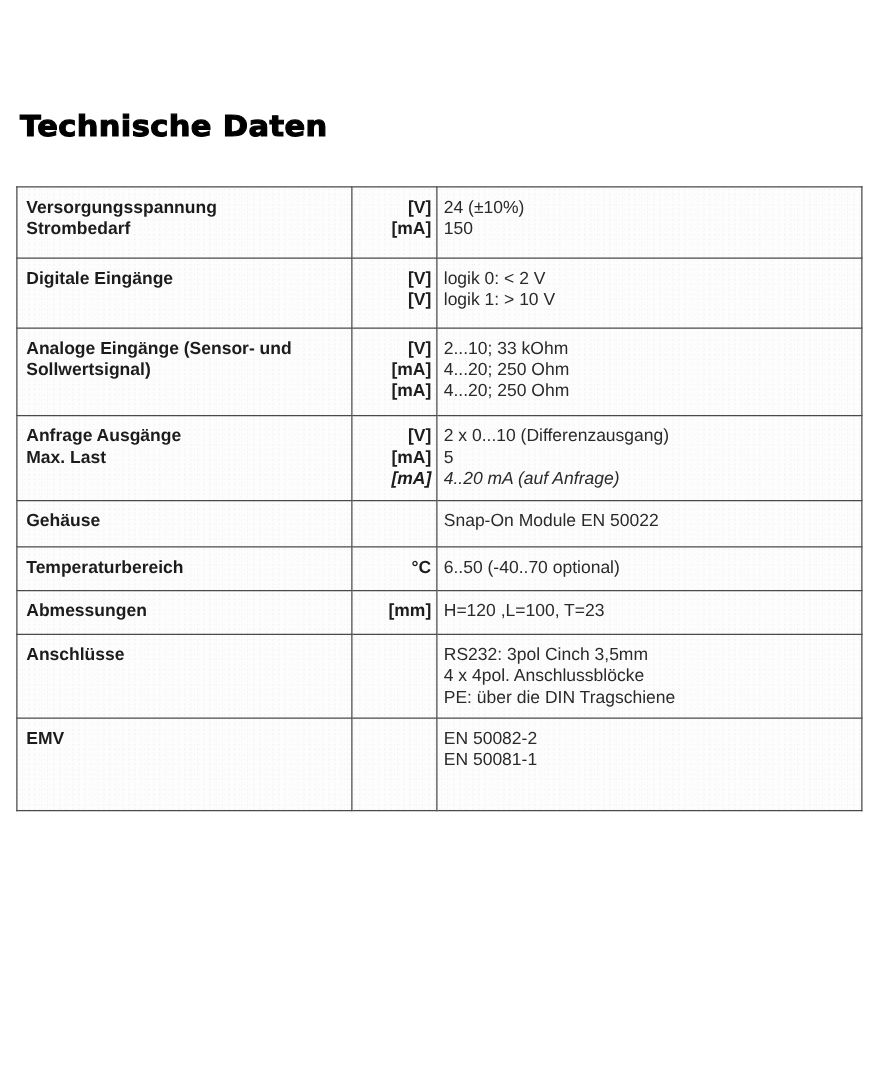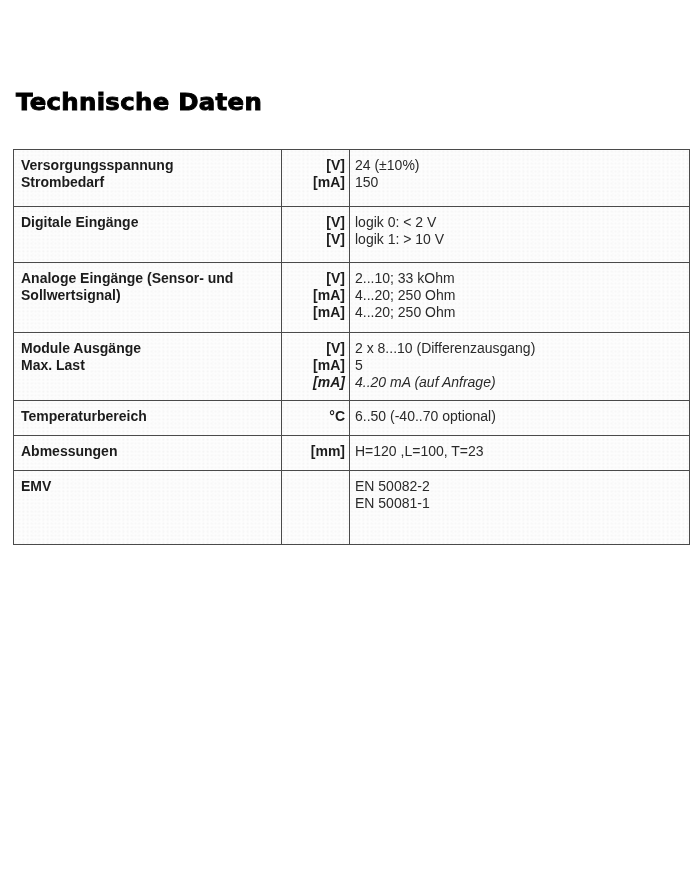--- a/index.html
+++ b/index.html
@@ -129,36 +129,45 @@
       </td>
       <td class="value-cell">
         <span class="line">2...10;  33 kOhm</span>
         <span class="line">4...20; 250 Ohm</span>
         <span class="line">4...20; 250 Ohm</span>
       </td>
     </tr>
 
     <tr style="height:68px">
       <td class="label-cell">
-        <span class="line">Module Ausgänge</span>
+        <span class="line">Anfrage Ausgänge</span>
         <span class="line">Max. Last</span>
       </td>
       <td class="unit-cell">
         <span class="line">[V]</span>
         <span class="line">[mA]</span>
         <span class="line italic">[mA]</span>
       </td>
       <td class="value-cell">
-        <span class="line">2 x 8...10 (Differenzausgang)</span>
+        <span class="line">2 x 0...10 (Differenzausgang)</span>
         <span class="line">5</span>
         <span class="line italic">4..20 mA (auf Anfrage)</span>
       </td>
     </tr>
 
 
+    <tr style="height:37px">
+      <td class="label-cell">
+        <span class="line">Gehäuse</span>
+      </td>
+      <td class="unit-cell"></td>
+      <td class="value-cell">
+        <span class="line">Snap-On Module EN 50022</span>
+      </td>
+    </tr>
 
     <tr style="height:35px">
       <td class="label-cell">
         <span class="line">Temperaturbereich</span>
       </td>
       <td class="unit-cell">
         <span class="line">°C</span>
       </td>
       <td class="value-cell">
         <span class="line">6..50   (-40..70 optional)</span>
@@ -170,20 +179,31 @@
         <span class="line">Abmessungen</span>
       </td>
       <td class="unit-cell">
         <span class="line">[mm]</span>
       </td>
       <td class="value-cell">
         <span class="line">H=120 ,L=100, T=23</span>
       </td>
     </tr>
 
+    <tr style="height:67px">
+      <td class="label-cell">
+        <span class="line">Anschlüsse</span>
+      </td>
+      <td class="unit-cell"></td>
+      <td class="value-cell">
+        <span class="line">RS232: 3pol Cinch 3,5mm</span>
+        <span class="line">4 x 4pol. Anschlussblöcke</span>
+        <span class="line">PE: über die DIN Tragschiene</span>
+      </td>
+    </tr>
 
     <tr style="height:74px">
       <td class="label-cell">
         <span class="line">EMV</span>
       </td>
       <td class="unit-cell"></td>
       <td class="value-cell">
         <span class="line">EN 50082-2</span>
         <span class="line">EN 50081-1</span>
       </td>

